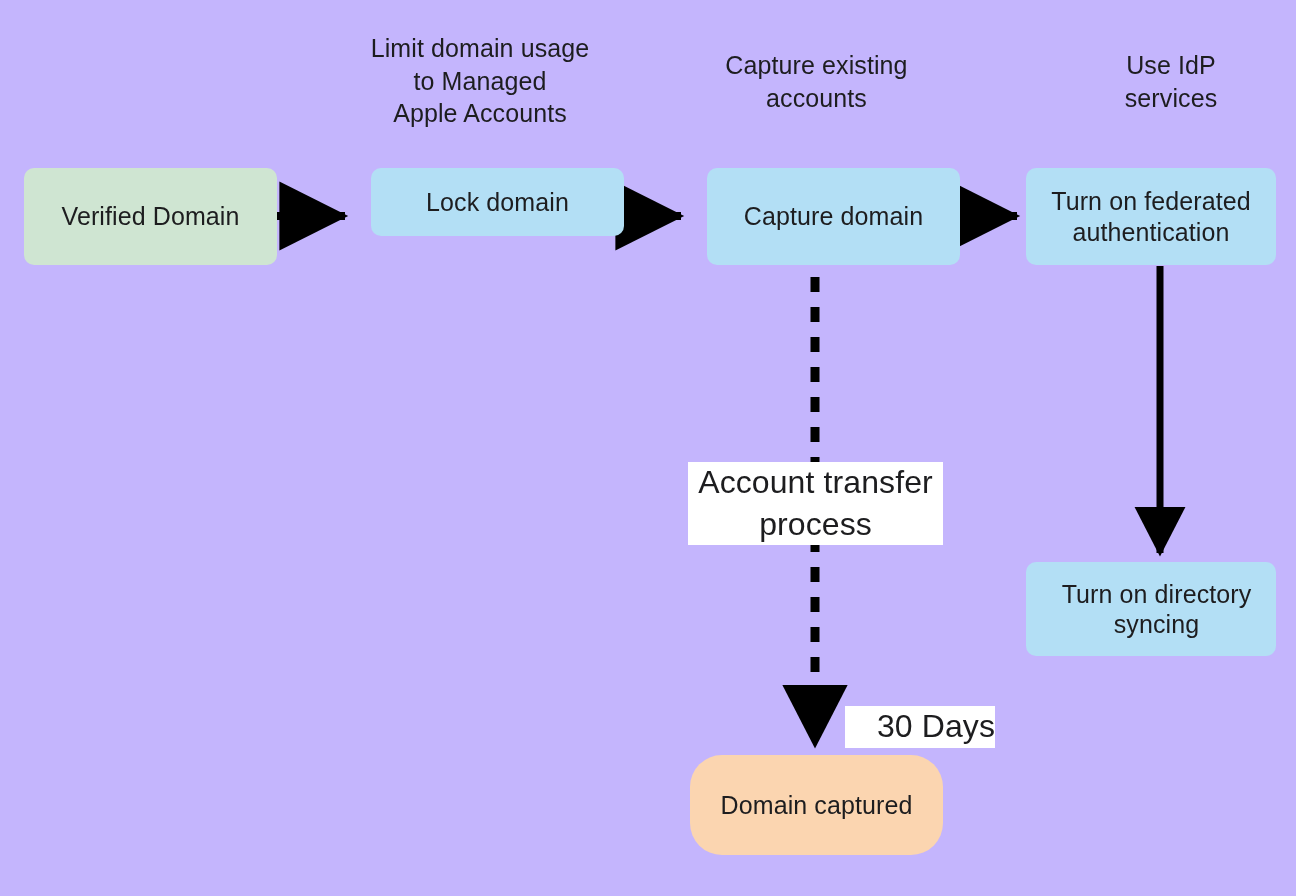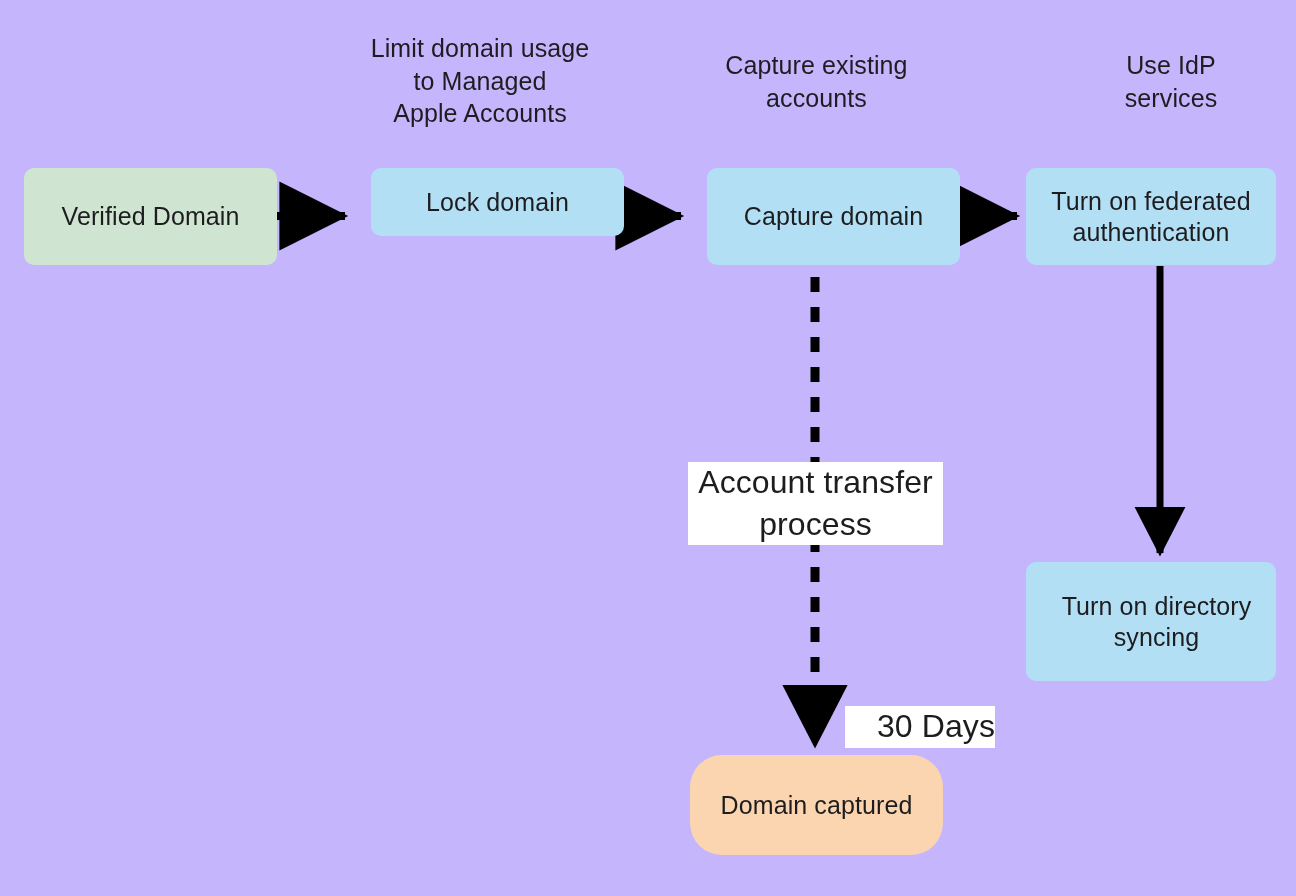--- a/index.html
+++ b/index.html
@@ -113,21 +113,21 @@
 
   <div class="node" style="left:690px; top:168px; width:253px; height:97px; background:#b3dff5;margin-left:17px;">
     <span style="white-space:pre-line;">Capture domain</span>
   </div>
 
   <div class="node" style="left:1026px; top:168px; width:250px; height:97px; background:#b3dff5;">
     <span style="white-space:pre-line;">Turn on federated
 authentication</span>
   </div>
 
-  <div class="node" style="left:1026px; top:562px; width:250px; height:119px; background:#b3dff5;padding-left:21px;">
+  <div class="node" style="left:1026px; top:562px; width:250px; height:94px; background:#b3dff5;padding-left:21px;">
     <span style="white-space:pre-line;">Turn on directory
 syncing</span>
   </div>
 
   <div class="node" style="left:690px; top:755px; width:253px; height:100px; background:#fbd5b0;border-radius:32px;">
     <span style="white-space:pre-line;">Domain captured</span>
   </div>
 
   <div class="edge-label" style="left:688px; top:462px; width:255px; white-space:pre-line;">Account transfer
 process</div>

